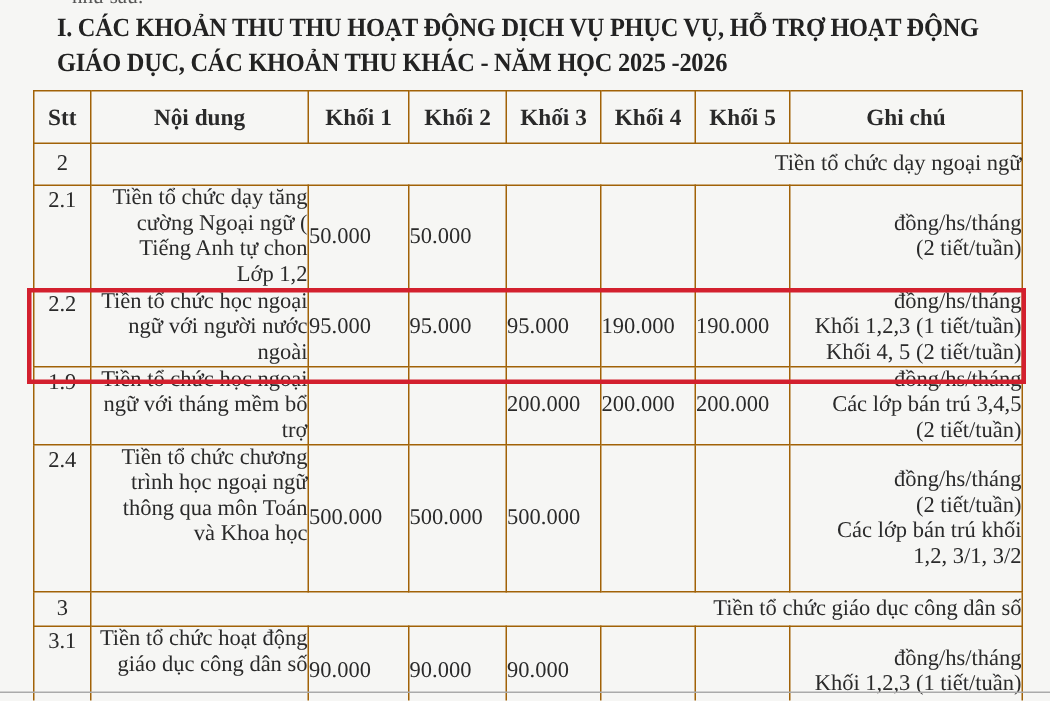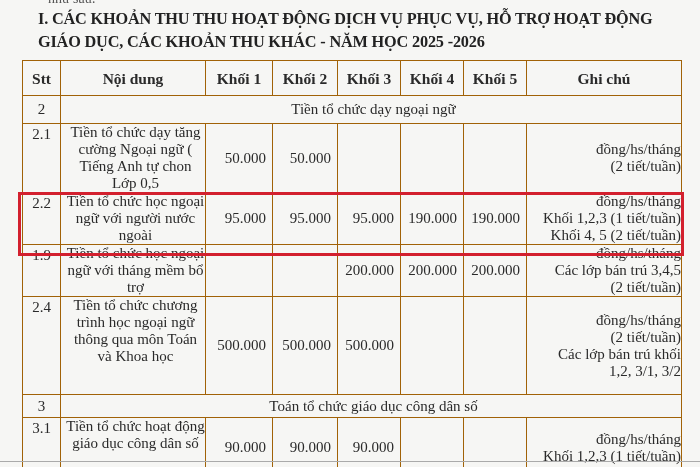--- a/index.html
+++ b/index.html
@@ -3,23 +3,23 @@
 <meta charset="utf-8">
 <style>
   html,body{margin:0;padding:0;}
   body{width:700px;height:467px;background:#f6f6f4;overflow:hidden;position:relative;font-family:"Liberation Serif","DejaVu Serif",serif;color:#2a2a2a;}
   .stub{position:absolute;left:48px;top:-9px;font-size:14px;color:#555;}
   .title{position:absolute;left:38px;top:7px;font-size:17.5px;font-weight:bold;line-height:23px;color:#222;letter-spacing:-0.2px;transform:scaleX(0.93);transform-origin:left top;white-space:nowrap;}
   table{position:absolute;left:22px;top:60px;border-collapse:collapse;table-layout:fixed;width:659px;font-size:15px;}
   td,th{border:1px solid #a16207;padding:0 0;line-height:17px;vertical-align:middle;}
   th{font-weight:bold;font-size:15.5px;height:34px;}
   td.stt{text-align:center;vertical-align:top;padding-top:2px;}
-  td.num{text-align:right;padding-right:6px;}
+  td.num{padding-right:6px;}
   td.note{text-align:right;}
-  td.content{text-align:center;vertical-align:top;padding-left:5px;}
+  td.content{text-align:right;vertical-align:top;padding-left:5px;}
   .redbox{position:absolute;left:18px;top:192px;width:660px;height:58px;border:3px solid #d3202e;pointer-events:none;}
   .bottomline{position:absolute;left:0;top:461px;width:700px;height:1px;background:#aaa;}
 </style>
 </head>
 <body>
 
 <div class="stub">như sau:</div>
 <div class="title">
   <div>I.  CÁC KHOẢN THU THU HOẠT ĐỘNG DỊCH VỤ PHỤC VỤ, HỖ TRỢ HOẠT ĐỘNG</div>
   <div>GIÁO DỤC,  CÁC KHOẢN THU KHÁC -  NĂM HỌC 2025 -2026</div>
@@ -50,21 +50,21 @@
   </thead>
   <tbody>
 
     <tr style="height:28px">
       <td class="stt" style="vertical-align:middle;padding-top:0">2</td>
       <td colspan="7" class="content" style="vertical-align:middle">Tiền tổ chức dạy ngoại ngữ</td>
     </tr>
 
     <tr style="height:67px">
       <td class="stt">2.1</td>
-      <td class="content">Tiền tổ chức dạy tăng cường  Ngoại ngữ ( Tiếng Anh tự chon Lớp 0,5</td>
+      <td class="content">Tiền tổ chức dạy tăng cường  Ngoại ngữ ( Tiếng Anh tự chon Lớp 1,2</td>
       <td class="num">50.000</td>
       <td class="num">50.000</td>
       <td class="num"></td>
       <td class="num"></td>
       <td class="num"></td>
       <td class="note">
         <div>đồng/hs/tháng</div>
         <div>(2 tiết/tuần)</div>
       </td>
     </tr>
@@ -110,21 +110,21 @@
       <td class="note">
         <div>đồng/hs/tháng</div>
         <div>(2 tiết/tuần)</div>
         <div>Các lớp bán trú khối</div>
         <div>1,2, 3/1, 3/2</div>
       </td>
     </tr>
 
     <tr style="height:23px">
       <td class="stt" style="vertical-align:middle;padding-top:0">3</td>
-      <td colspan="7" class="content" style="vertical-align:middle">Toán tổ chức giáo dục công dân số</td>
+      <td colspan="7" class="content" style="vertical-align:middle">Tiền tổ chức giáo dục công dân số</td>
     </tr>
 
     <tr style="height:60px">
       <td class="stt">3.1</td>
       <td class="content">Tiền tổ chức hoạt động giáo dục công dân số</td>
       <td class="num">90.000</td>
       <td class="num">90.000</td>
       <td class="num">90.000</td>
       <td class="num"></td>
       <td class="num"></td>

